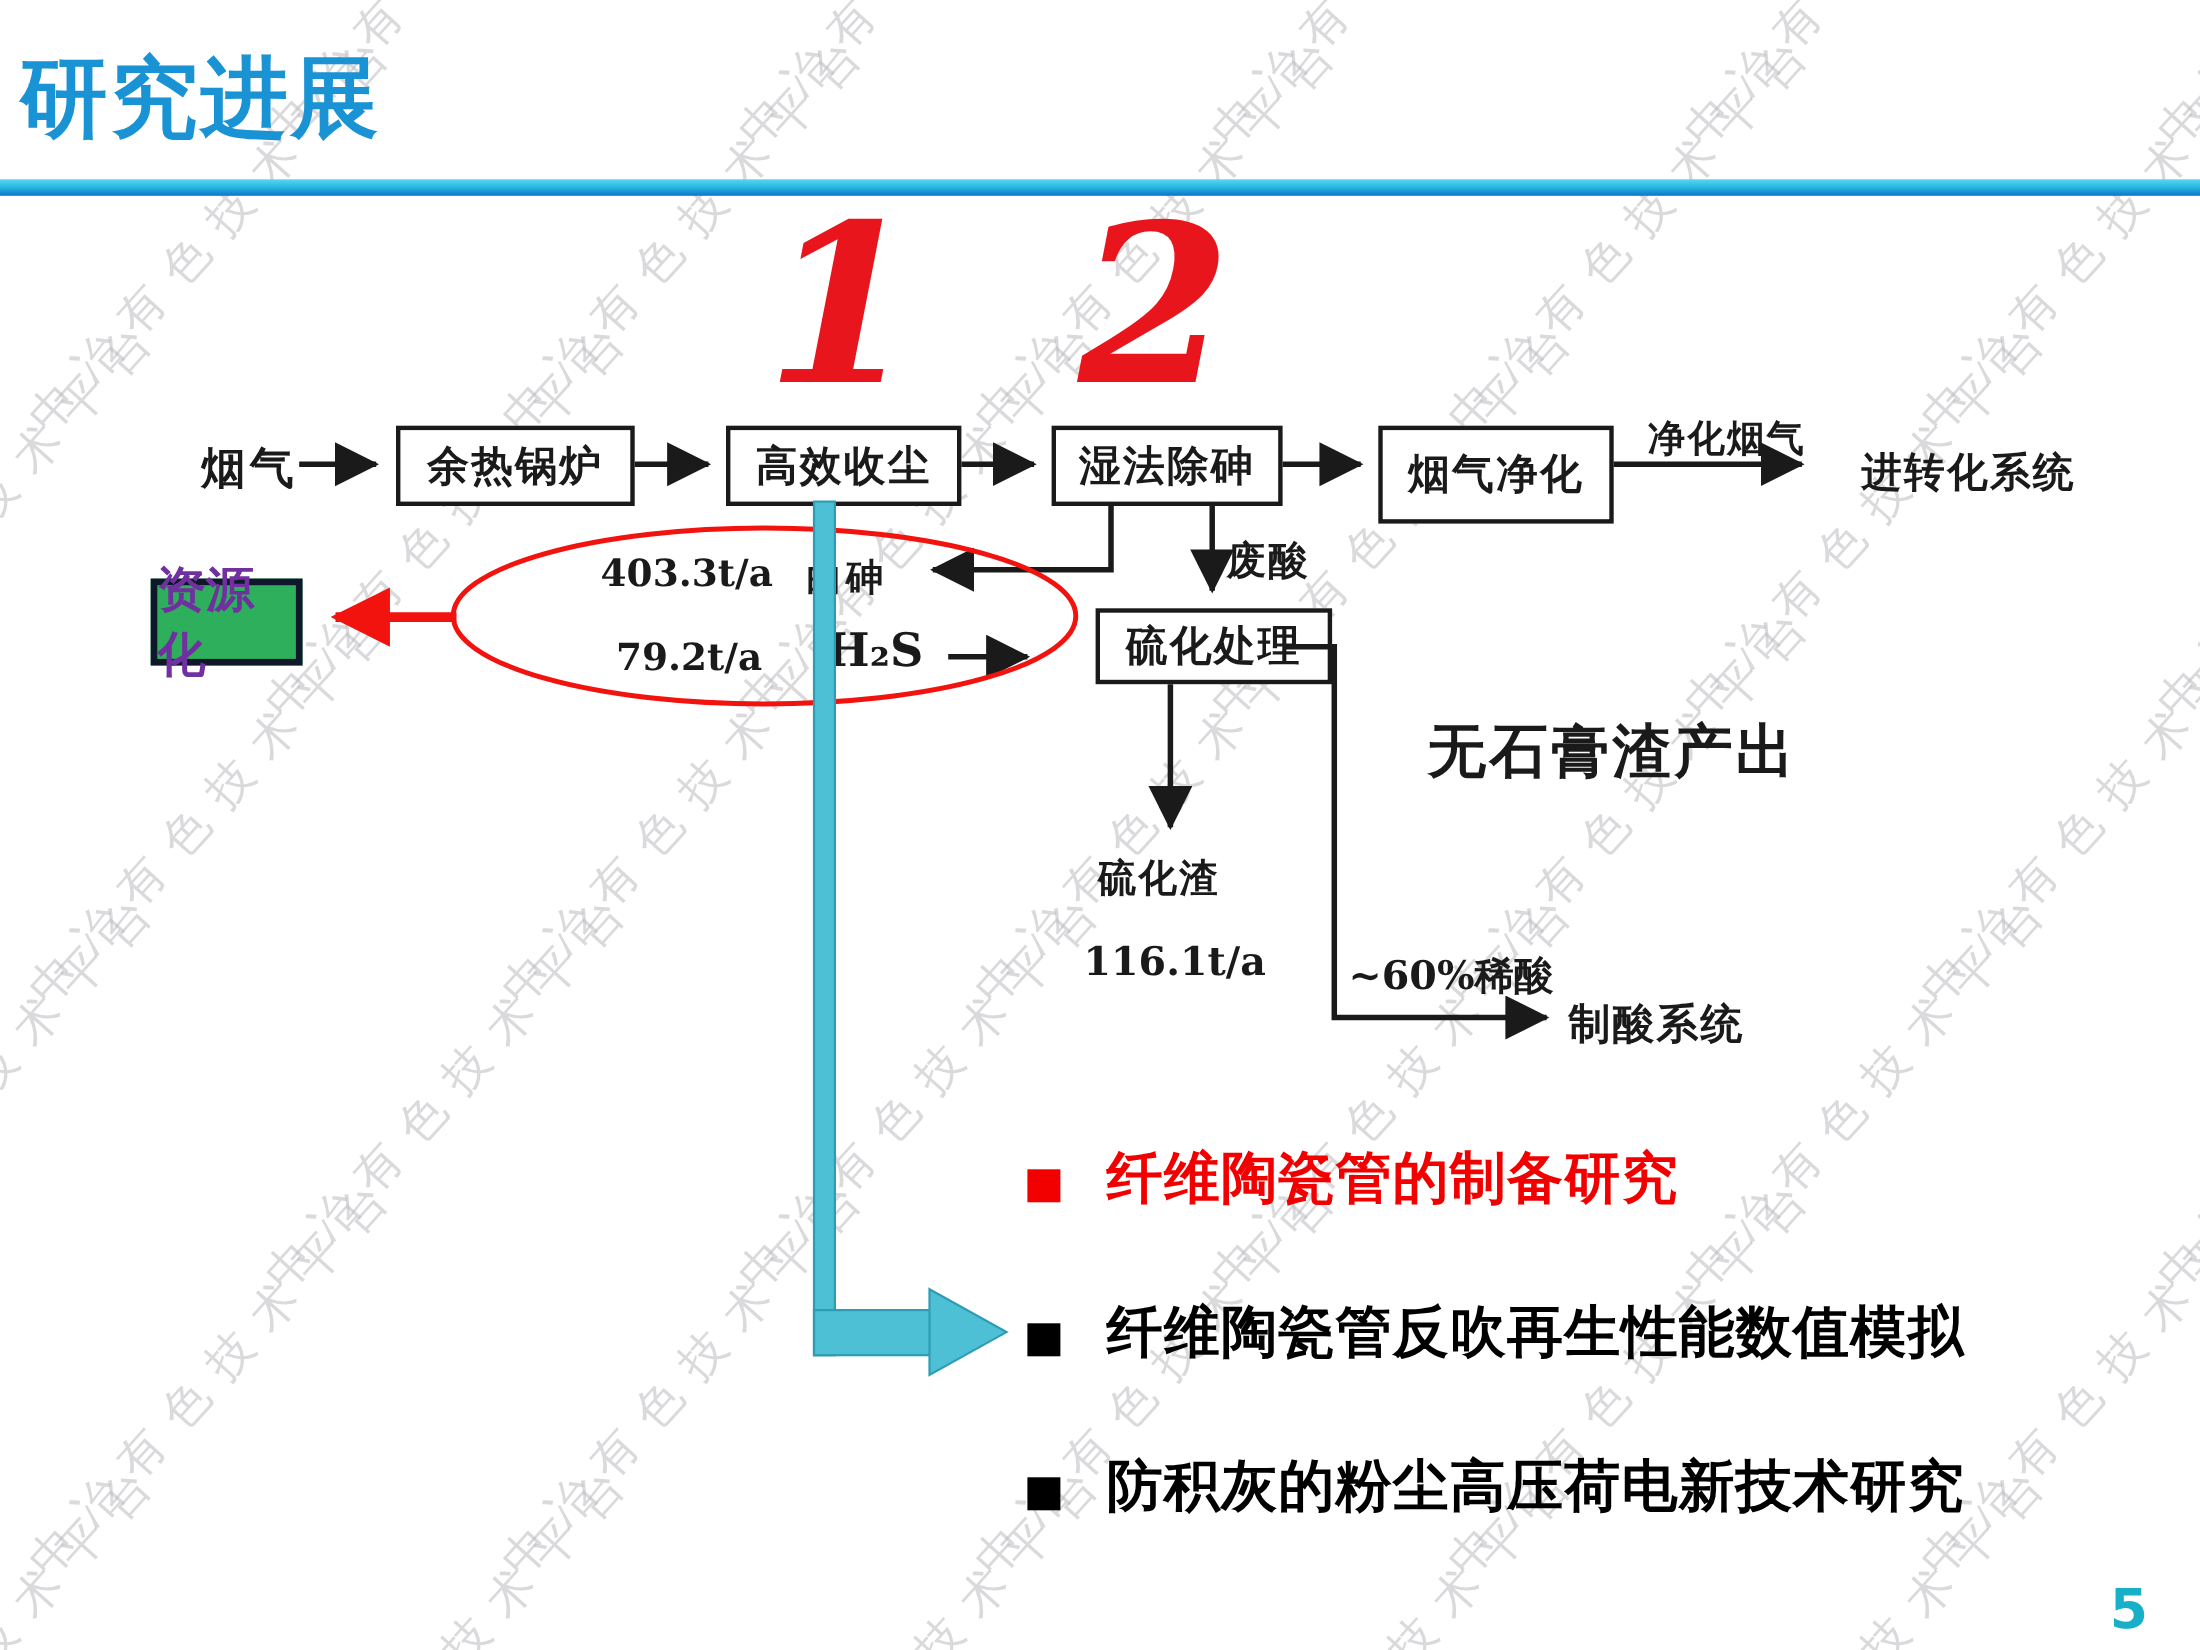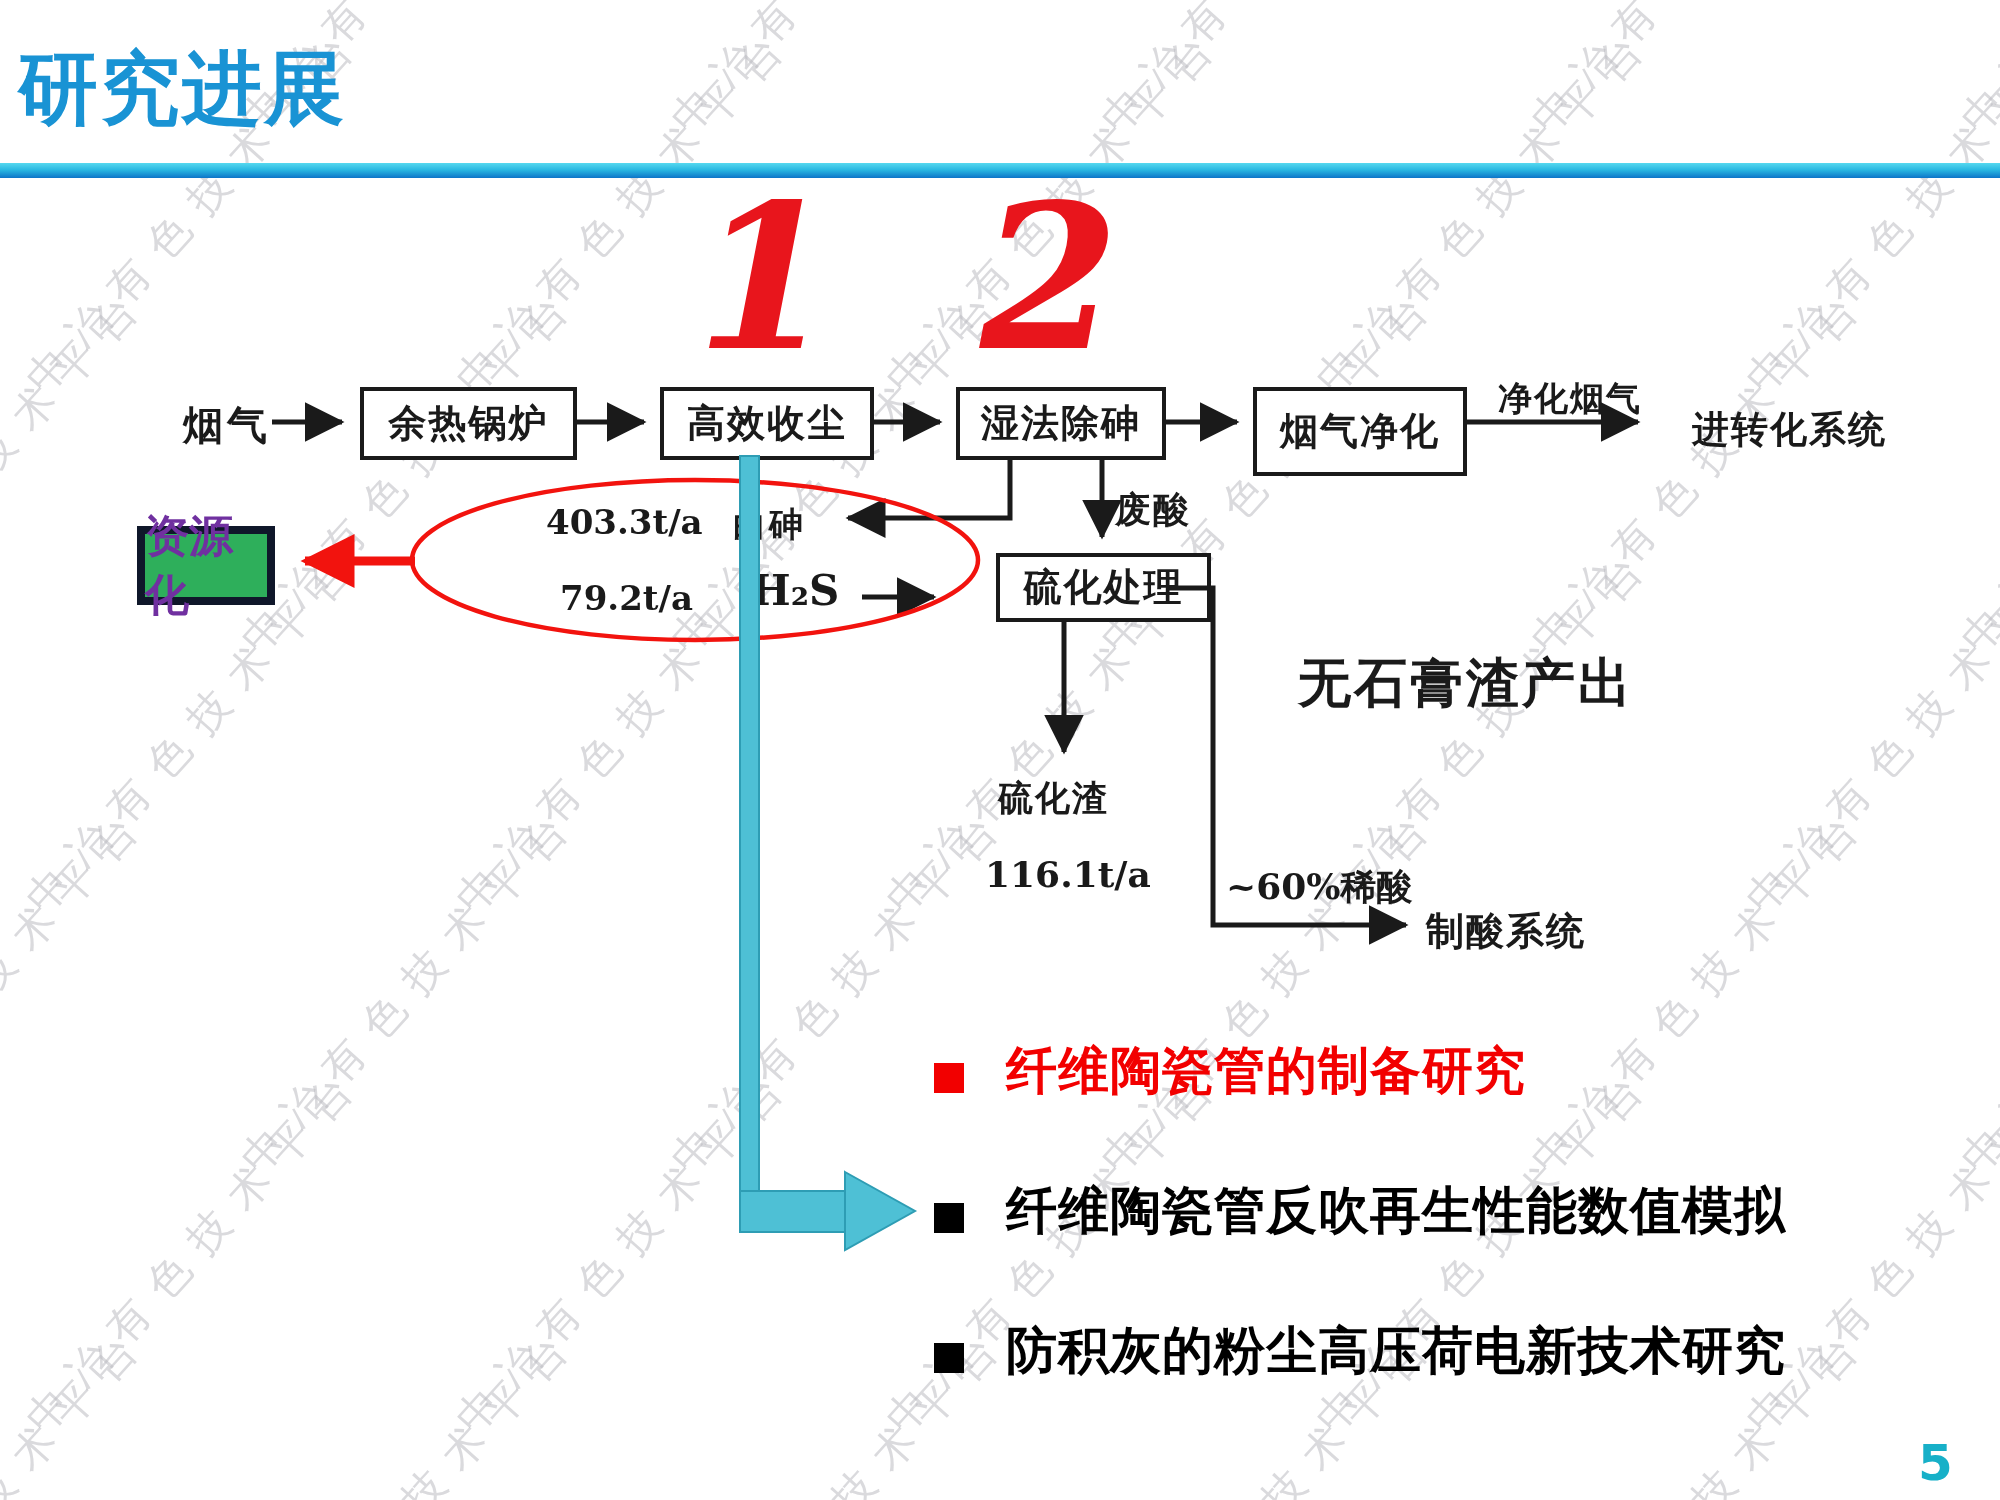--- a/index.html
+++ b/index.html
@@ -53,21 +53,21 @@
   .l-h2s{left:751px;top:566px;font-size:42px;font-weight:600;}
   .l-wasteacid{left:1115px;top:486px;font-size:36px;letter-spacing:2px;}
   .l-slag{left:998px;top:775px;font-size:35px;letter-spacing:2px;}
   .l-slagrate{left:985px;top:853px;font-size:36px;}
   .l-dilute{left:1226px;top:863px;font-size:36px;}
   .l-acidplant{left:1426px;top:906px;font-size:38px;letter-spacing:2px;}
   .l-nogypsum{left:1298px;top:648px;font-size:53px;letter-spacing:3px;}
 
   
   .resource{position:absolute;left:137px;top:526px;width:138px;height:79px;z-index:4;
-            background:var(--green);border:8px solid #0f172a;
+            background:var(--green);border:6px solid #0f172a;
             display:flex;align-items:center;justify-content:center;
             font-family:"DejaVu Serif",serif;font-weight:bold;font-size:44px;color:var(--purple);}
 
   
   .connectors{position:absolute;inset:0;z-index:5;pointer-events:none;}
 
   
   .bullets{position:absolute;left:934px;top:1040px;z-index:6;}
   .bullet-row{display:flex;align-items:center;height:62px;margin-bottom:78px;}
   .bullet-sq{width:30px;height:30px;margin-top:14px;margin-right:42px;flex:0 0 auto;}

